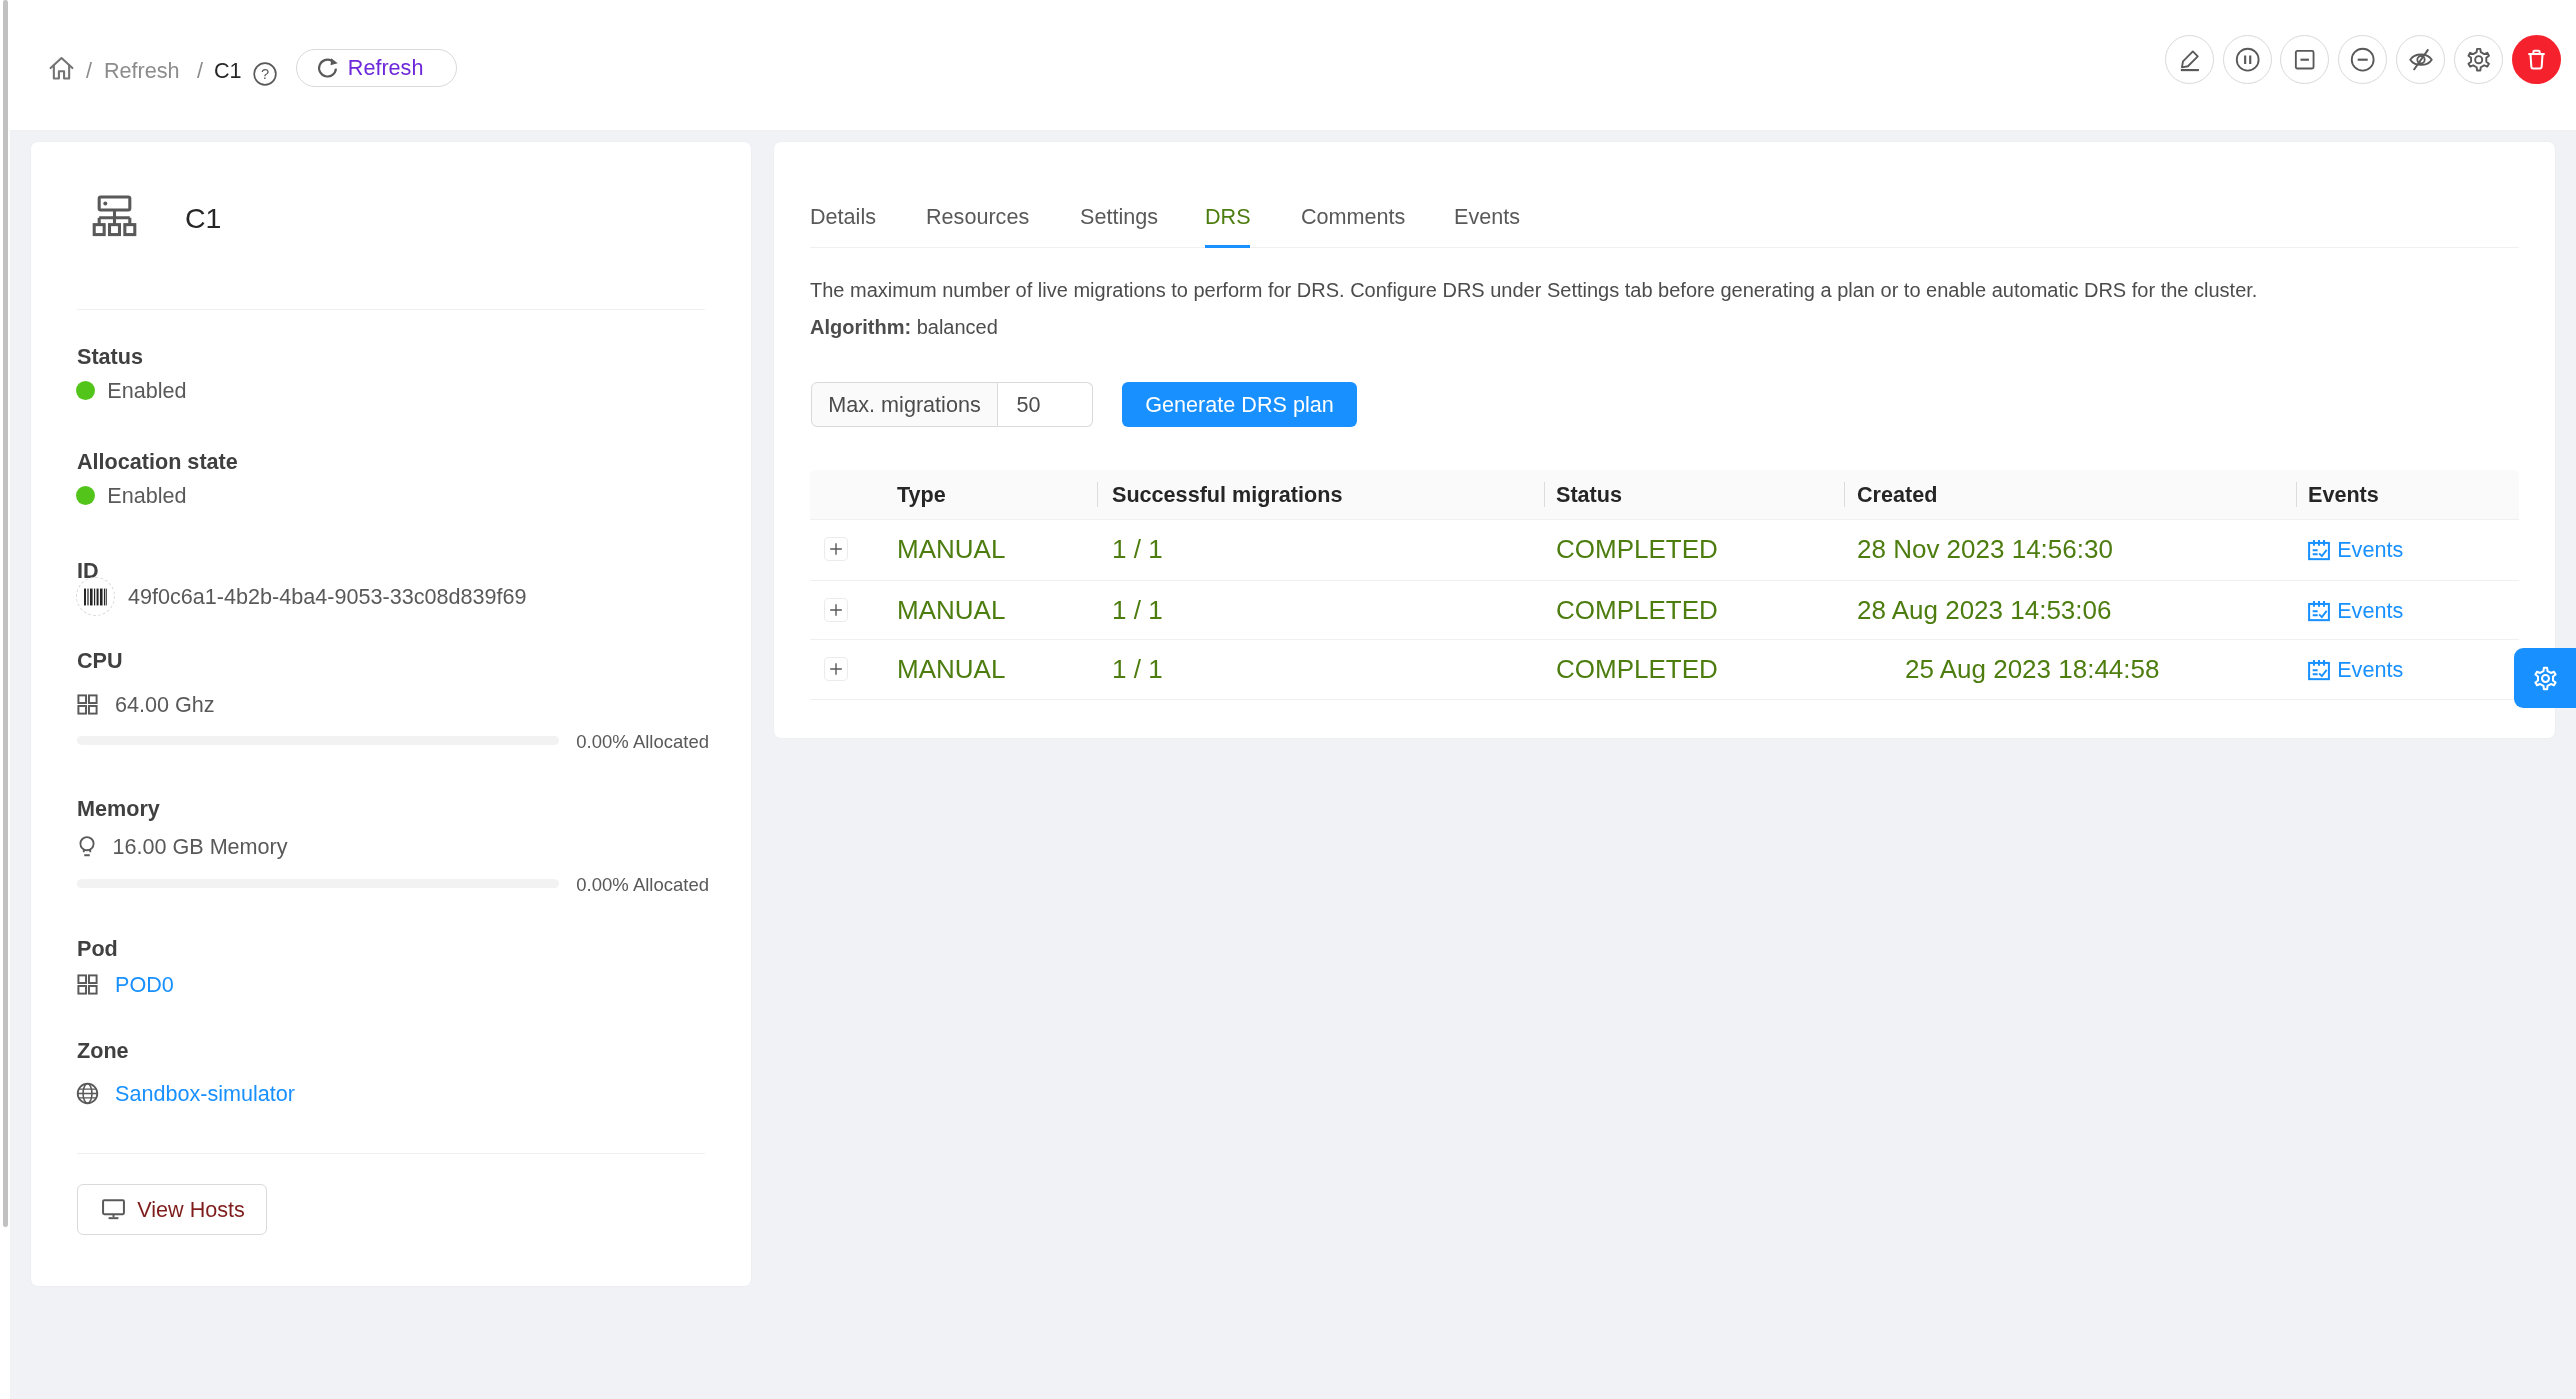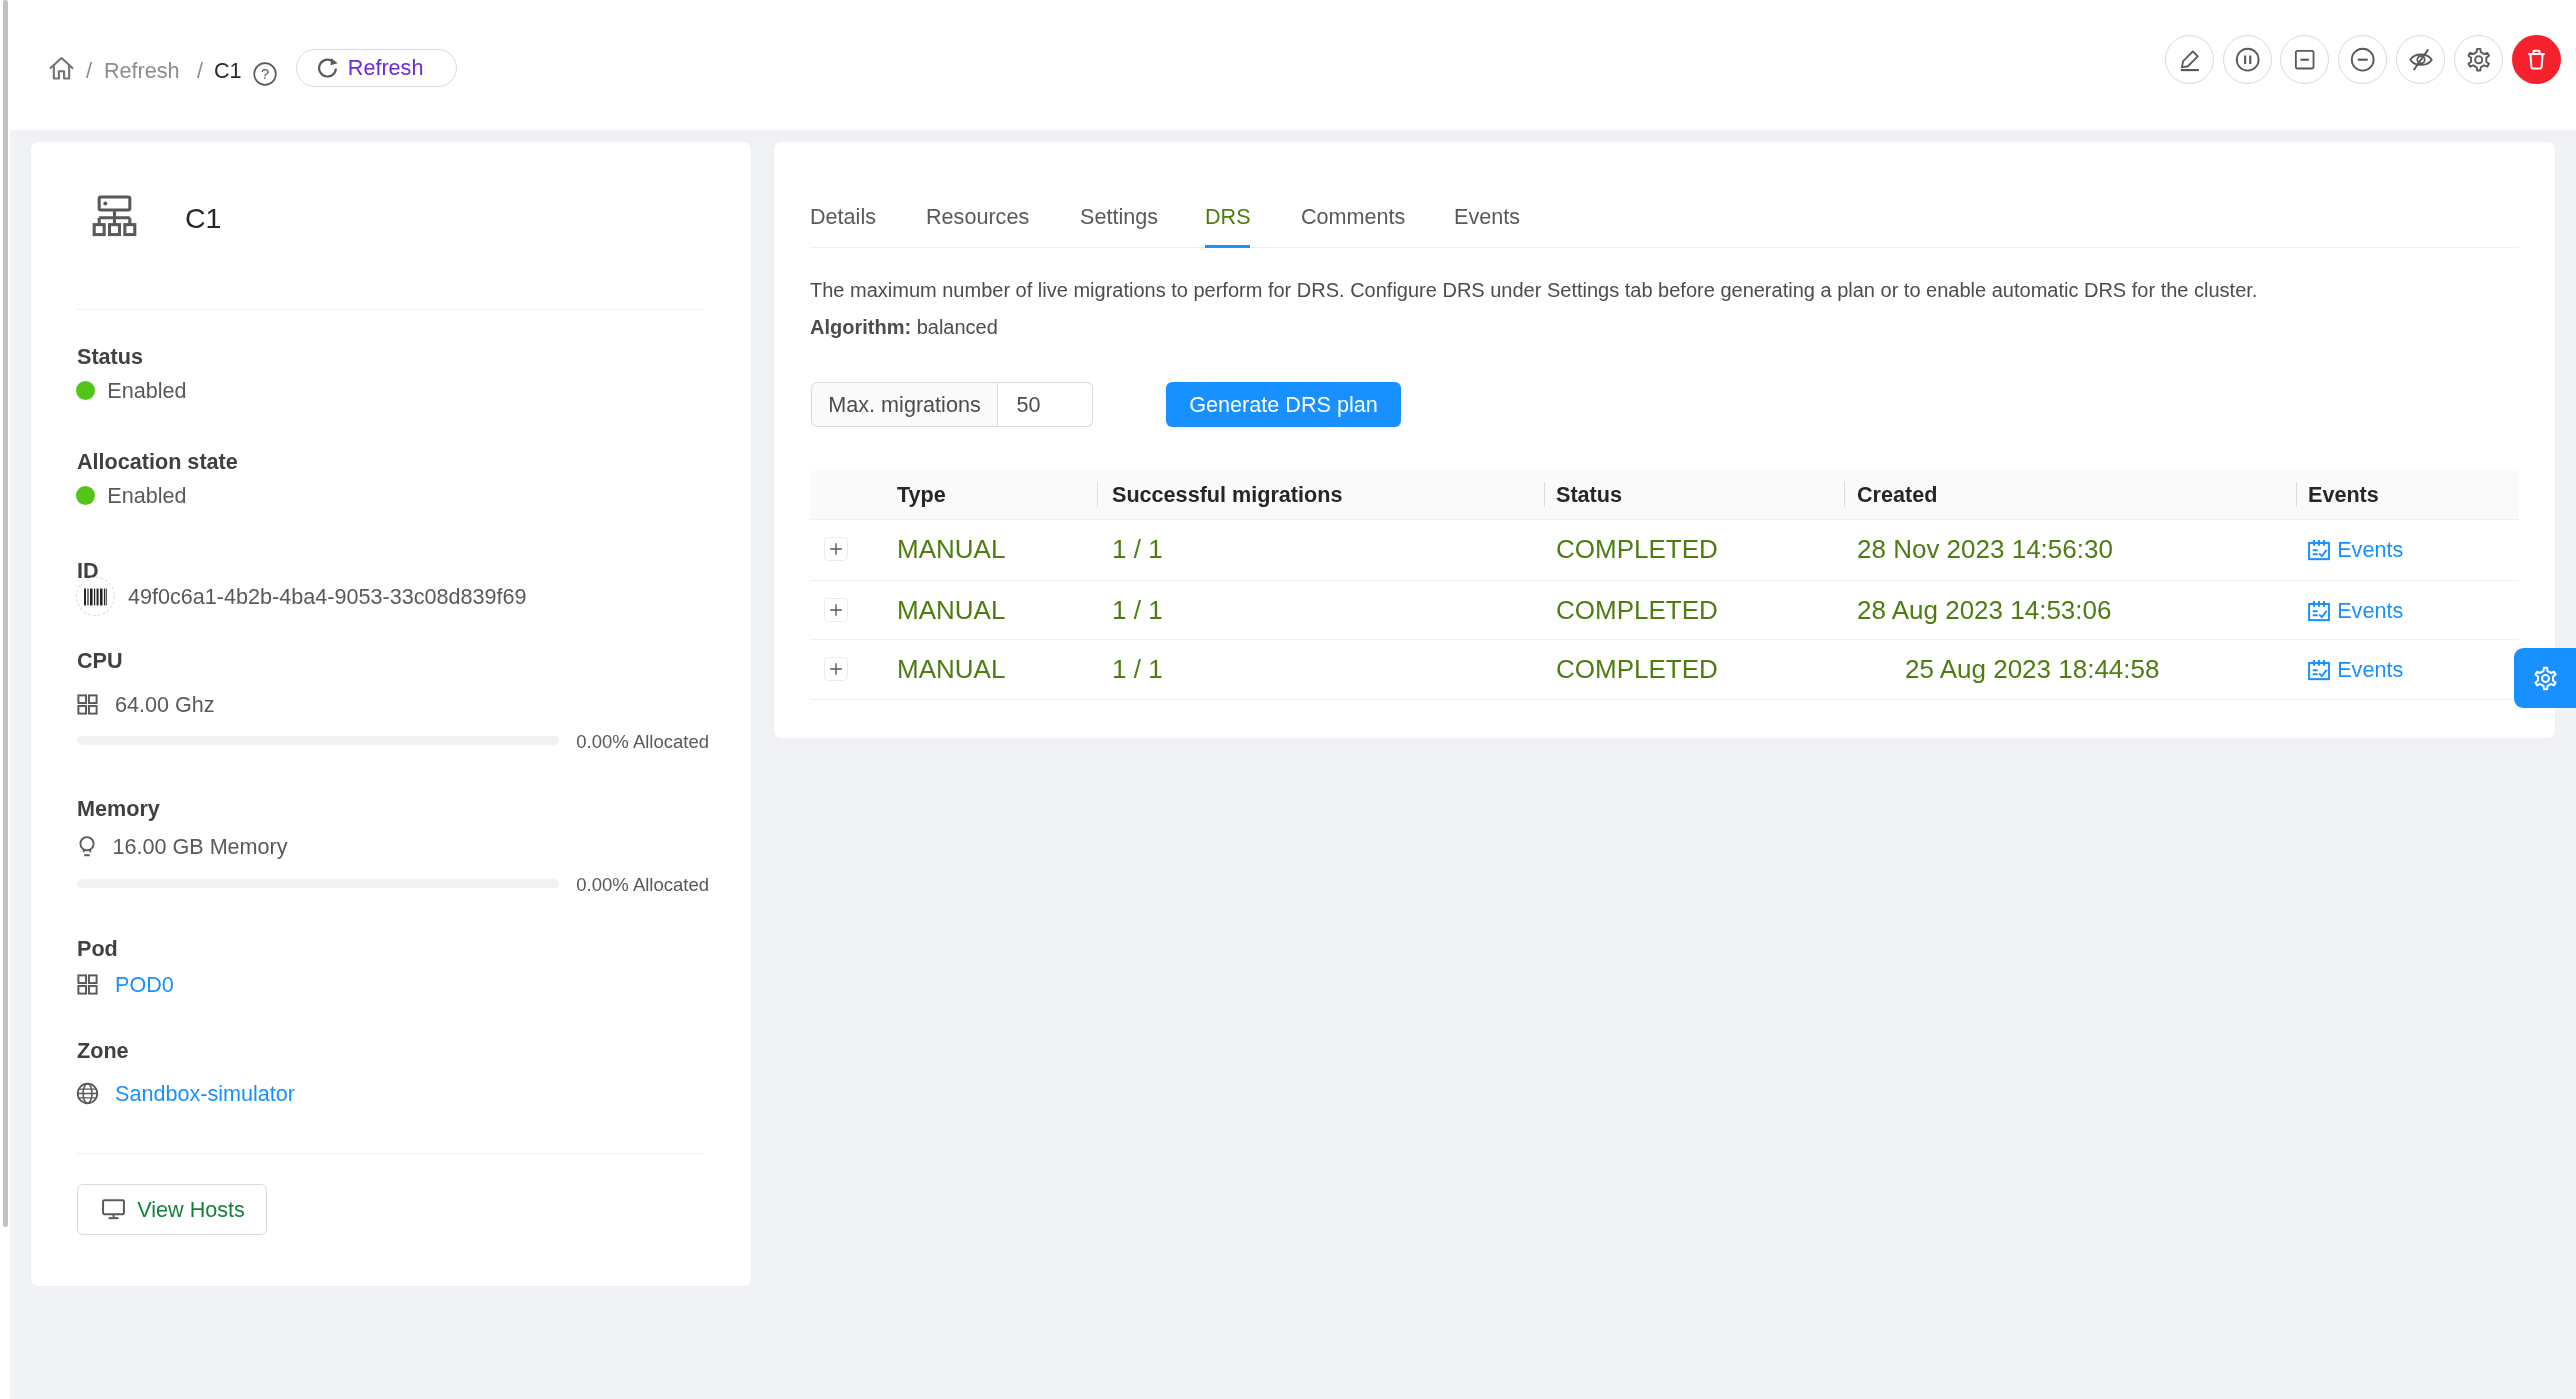--- a/index.html
+++ b/index.html
@@ -184,40 +184,40 @@
 
 <div class="abs" style="left:77px;top:1153px;width:628px;height:0.8px;background:#f0f0f0;"></div>
 <div class="abs" style="left:77px;top:1184px;width:190px;height:51px;border:1.2px solid #d9d9d9;border-radius:6.2px;background:#fff;display:flex;align-items:center;">
   <span style="margin-left:24px;display:flex;">
       <svg width="23" height="21" viewBox="0 0 30 27" fill="none" stroke="#595959">
         <rect x="1.4" y="1.4" width="27.2" height="18.2" rx="1.5" stroke-width="2.6"></rect>
         <path d="M15 20 V23.4" stroke-width="2.6"></path>
         <path d="M8.6 24.8 H21.4" stroke-width="2.6"></path>
       </svg>
     </span>
-  <span style="margin-left:12.3px;font-size:21.6px;color:#15803d;">View Hosts</span>
+  <span style="margin-left:12.3px;font-size:21.6px;color:#7f1d1d;">View Hosts</span>
 </div>
 
 <div class="card" style="left:773px;top:141px;width:1783px;height:598px;"></div>
 <div class="tab" style="left:810px;">Details</div>
 <div class="tab" style="left:926px;">Resources</div>
 <div class="tab" style="left:1080px;">Settings</div>
 <div class="tab" style="left:1205px;color:#4d7c0f;">DRS</div>
 <div class="tab" style="left:1301px;">Comments</div>
 <div class="tab" style="left:1454px;">Events</div>
 <div class="abs" style="left:810px;top:247px;width:1709px;height:0.8px;background:#f0f0f0;"></div>
 <div class="abs" style="left:1205px;top:245px;width:45px;height:3.1px;background:#1890ff;"></div>
 
 <div class="abs" style="left:810px;top:272px;font-size:20px;color:#4c4c4c;line-height:37px;white-space:nowrap;">The maximum number of live migrations to perform for DRS. Configure DRS under Settings tab before generating a plan or to enable automatic DRS for the cluster.<br><b>Algorithm:</b> balanced</div>
 
 <div class="abs" style="left:811px;top:382px;width:187px;height:45px;background:#fafafa;border:1.2px solid #d9d9d9;border-radius:6.2px 0 0 6.2px;display:flex;align-items:center;justify-content:center;font-size:21.6px;color:#4c4c4c;">Max. migrations</div>
 <div class="abs" style="left:998px;top:382px;width:95px;height:45px;background:#fff;border:1.2px solid #d9d9d9;border-left:none;border-radius:0 6.2px 6.2px 0;display:flex;align-items:center;font-size:21.6px;color:#4c4c4c;">
     <span style="margin-left:18.5px;">50</span>
   </div>
-<div class="abs" style="left:1122px;top:382px;width:235px;height:45px;background:#1890ff;border-radius:6.2px;display:flex;align-items:center;justify-content:center;font-size:21.6px;color:#fff;margin-left:44px;">Generate DRS plan</div>
+<div class="abs" style="left:1122px;top:382px;width:235px;height:45px;background:#1890ff;border-radius:6.2px;display:flex;align-items:center;justify-content:center;font-size:21.6px;color:#fff;">Generate DRS plan</div>
 
 <div class="abs" style="left:810px;top:470px;width:1709px;height:49px;background:#fafafa;border-radius:6.2px 6.2px 0 0;"></div>
 <div class="th" style="left:897px;top:482px;">Type</div>
 <div class="th" style="left:1112px;top:482px;">Successful migrations</div>
 <div class="th" style="left:1556px;top:482px;">Status</div>
 <div class="th" style="left:1857px;top:482px;">Created</div>
 <div class="th" style="left:2308px;top:482px;">Events</div>
 <div class="vsep" style="left:1097px;"></div>
 <div class="vsep" style="left:1544px;"></div>
 <div class="vsep" style="left:1844px;"></div>

